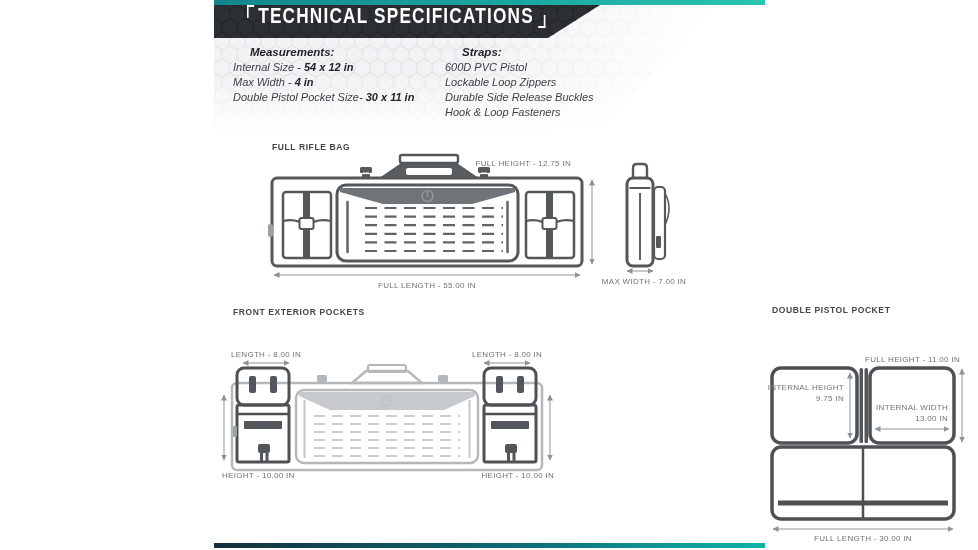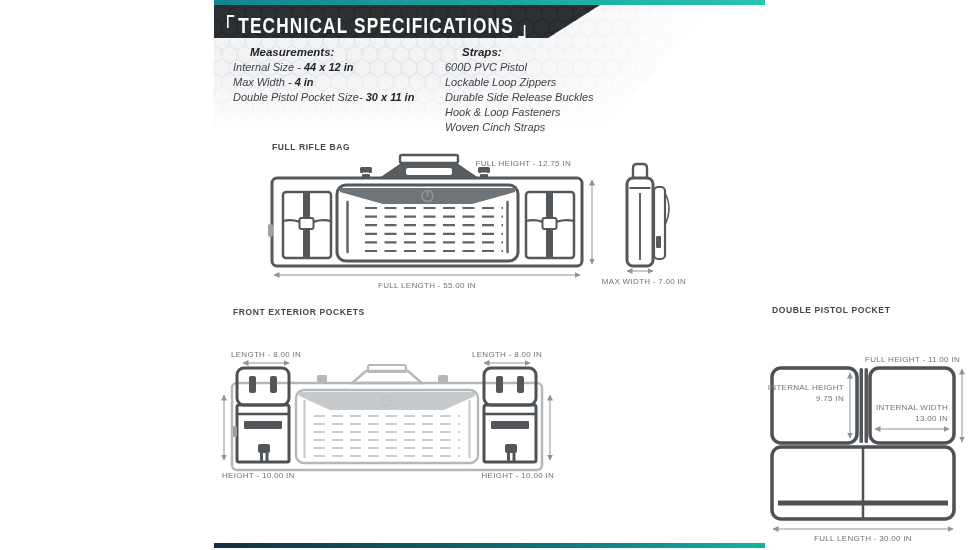--- a/index.html
+++ b/index.html
@@ -16,21 +16,21 @@
                clip-path:polygon(0 0,100% 0,calc(100% - 115px) 100%,0 100%);
                background:#f2f3f5; }
   .hex-light svg { display:block; }
   .hex-fade { position:absolute; inset:0;
               background:linear-gradient(113deg, rgba(255,255,255,0) 50%, #ffffff 92%),
                          linear-gradient(180deg, rgba(255,255,255,0) 55%, rgba(255,255,255,0.95) 100%); }
 
   .header-bar { position:absolute; left:0; top:5px; width:386px; height:33px; background:#2c3033;
                 clip-path:polygon(0 0,100% 0,calc(100% - 52px) 100%,0 100%); }
   .header-bar > svg { position:absolute; inset:0; }
-  .header-inner { position:absolute; inset:0; display:flex; align-items:flex-end; padding-left:13px; }
+  .header-inner { position:absolute; inset:0; display:flex; align-items:flex-start; padding-left:13px;margin-left:20px; }
   .title-wrap { display:flex; align-items:center; transform:scaleX(.8); transform-origin:left center; }
   h1.title { margin:0; font-size:21.5px; font-weight:bold; color:#ffffff; letter-spacing:1.5px;
              white-space:nowrap; line-height:1; }
   .brk { width:7px; height:11px; }
   .brk-l { border-left:2px solid #fff; border-top:2px solid #fff; margin-right:5px; margin-bottom:10px; }
   .brk-r { border-right:2px solid #fff; border-bottom:2px solid #fff; margin-left:5px; margin-top:10px; }
 
   .specs { position:absolute; left:0; top:45px; width:551px; height:88px; }
   .m-block { position:absolute; left:19px; top:0; }
   .d-block { position:absolute; left:231px; top:0; }
@@ -88,31 +88,30 @@
           <span class="brk brk-l"></span>
           <h1 class="title">TECHNICAL SPECIFICATIONS</h1>
           <span class="brk brk-r"></span>
         </div>
       </div>
     </div>
 
     <div class="specs">
       <div class="m-block">
         <div class="spec-head">Measurements:</div>
-        <div class="spec-line"><span>Internal Size - </span><b>44 x 12 in</b></div>
+        <div class="spec-line"><span>Internal Size - </span><b>54 x 12 in</b></div>
         <div class="spec-line"><span>Max Width - </span><b>4 in</b></div>
         <div class="spec-line"><span>Double Pistol Pocket Size- </span><b>30 x 11 in</b></div>
       </div>
       <div class="d-block">
         <div class="spec-head">Straps:</div>
         <div class="spec-line">600D PVC Pistol</div>
         <div class="spec-line">Lockable Loop Zippers</div>
         <div class="spec-line">Durable Side Release Buckles</div>
         <div class="spec-line">Hook &amp; Loop Fasteners</div>
-        <div class="spec-line">Woven Cinch Straps</div>
       </div>
     </div>
 
     <svg class="dwg" style="left:0; top:130px;" width="551" height="170" viewBox="0 0 551 170">
       <defs>
         <marker id="ae1" markerWidth="7" markerHeight="7" refX="5.5" refY="3" orient="auto">
           <path d="M0 0 L6 3 L0 6 Z" fill="#8f9396"></path>
           </marker>
         <marker id="as1" markerWidth="7" markerHeight="7" refX="0.5" refY="3" orient="auto">
           <path d="M6 0 L0 3 L6 6 Z" fill="#8f9396"></path>

